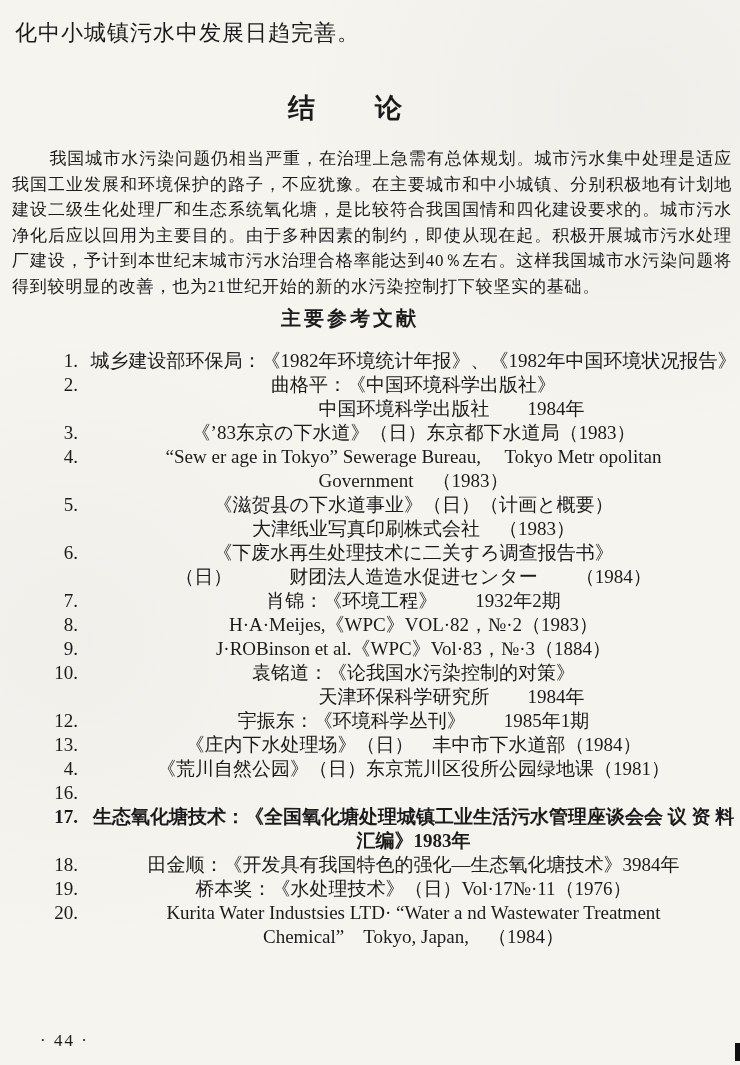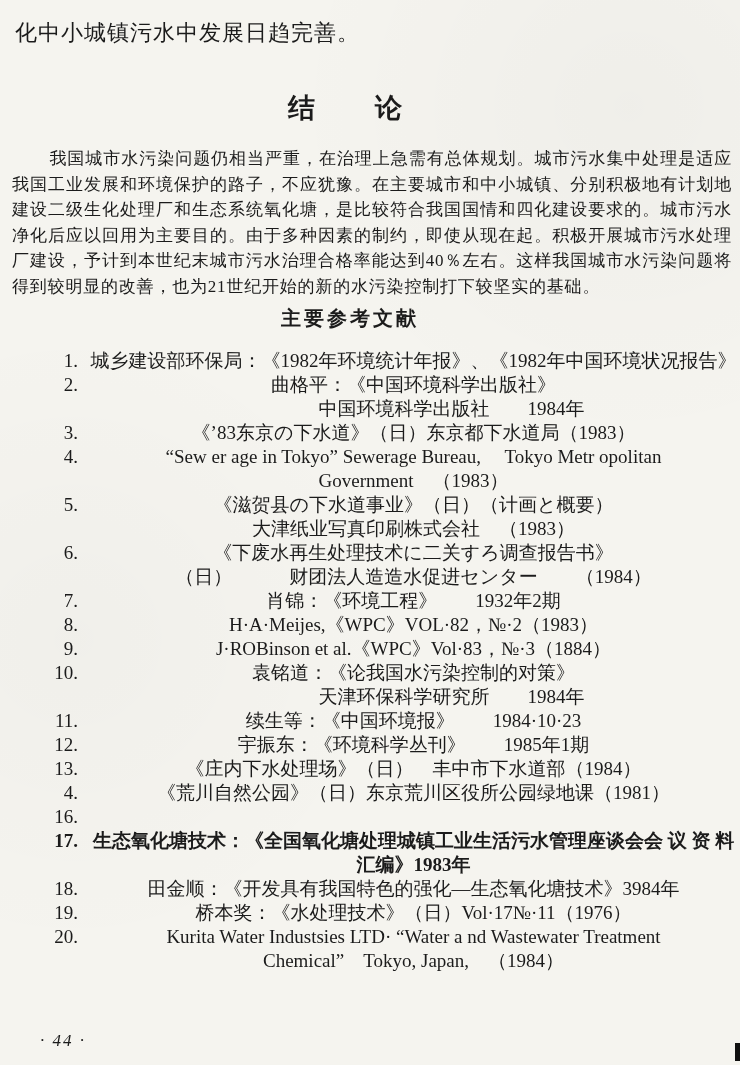--- a/index.html
+++ b/index.html
@@ -58,21 +58,20 @@
   }
   .ref-lines { flex: 1; margin-left: 9px; min-width: 0; }
   .ref-line { text-align: center; }
   .ref-row.bold { font-weight: bold; }
   .page-number {
     position: absolute;
     left: 40px;
     bottom: 14px;
     font-size: 17px;
     letter-spacing: 2px;
-    font-style: italic;
   }
   .edge-mark {
     position: absolute;
     right: 0;
     bottom: 4px;
     width: 5px;
     height: 18px;
     background: #101010;
   }
 </style>
@@ -149,26 +148,20 @@
         </div>
       </div>
       <div class="ref-row">
         <span class="ref-num">10.</span>
         <div class="ref-lines">
           <div class="ref-line">袁铭道：《论我国水污染控制的对策》</div>
           <div class="ref-line">　　　　天津环保科学研究所　　1984年</div>
         </div>
       </div>
       <div class="ref-row">
-        <span class="ref-num">11.</span>
-        <div class="ref-lines">
-          <div class="ref-line">续生等：《中国环境报》　　1984·10·23</div>
-        </div>
-      </div>
-      <div class="ref-row">
         <span class="ref-num">12.</span>
         <div class="ref-lines">
           <div class="ref-line">宇振东：《环境科学丛刊》　　1985年1期</div>
         </div>
       </div>
       <div class="ref-row">
         <span class="ref-num">13.</span>
         <div class="ref-lines">
           <div class="ref-line">《庄内下水处理场》（日）　丰中市下水道部（1984）</div>
         </div>

